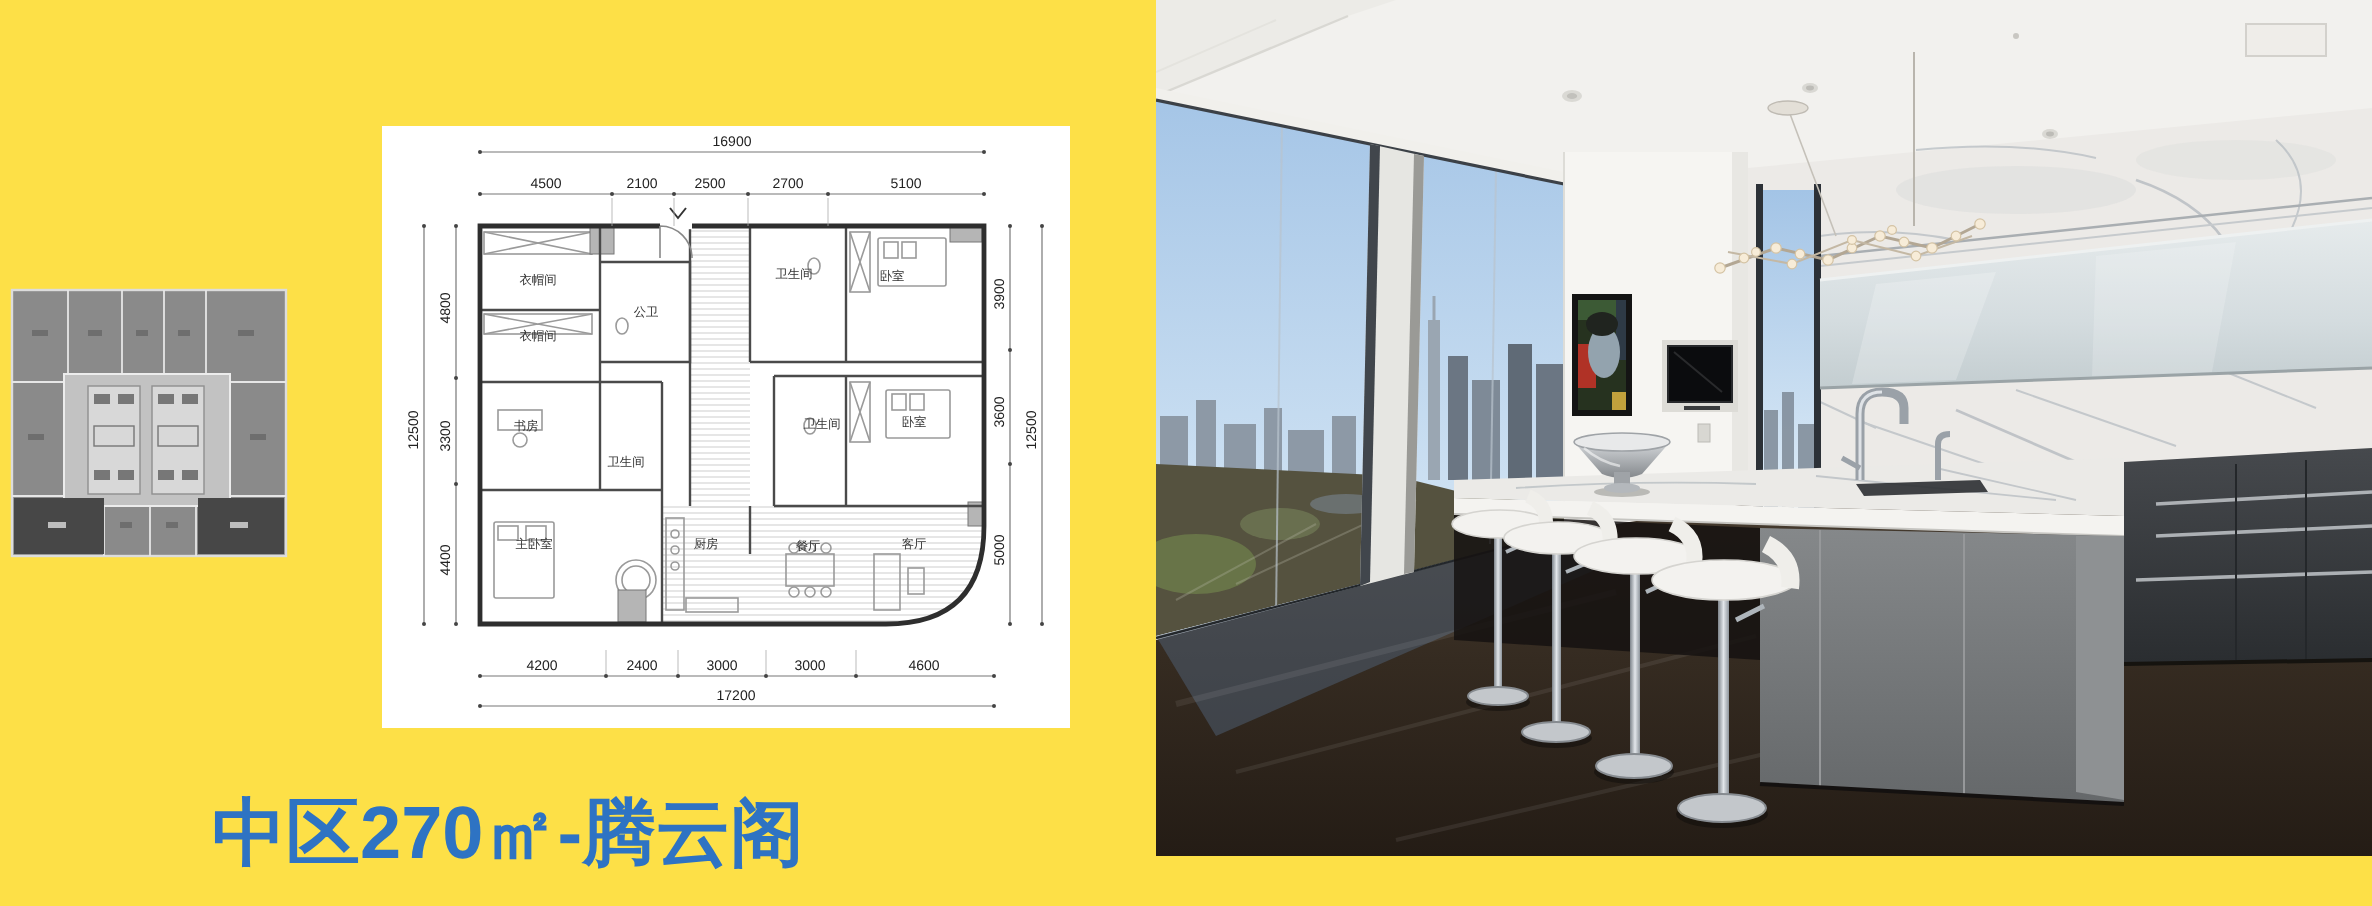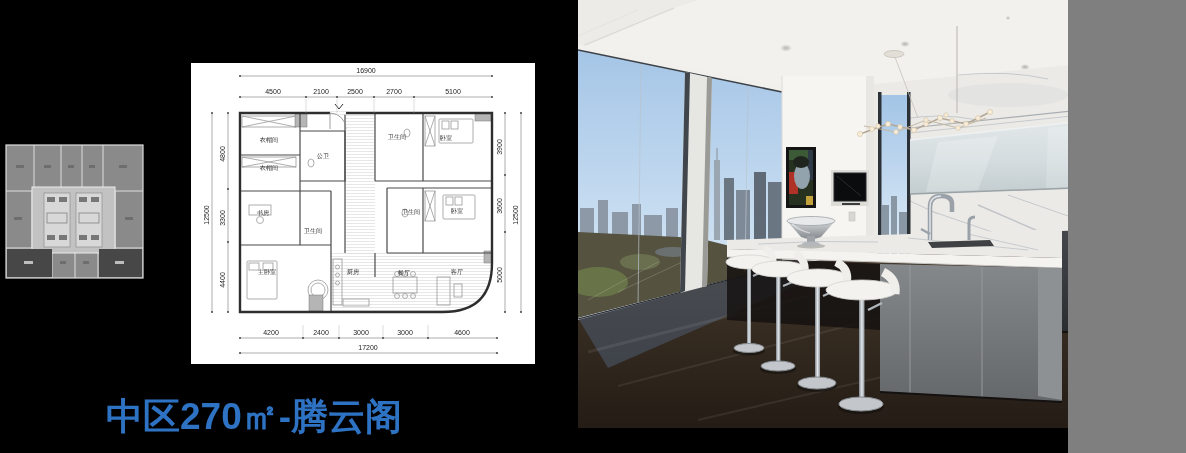--- a/index.html
+++ b/index.html
@@ -1,16 +1,16 @@
 <!DOCTYPE html>
 <html><head>
 <meta charset="utf-8">
 <style>
   html,body{margin:0;padding:0;background:#7f7f7f;font-family:"Liberation Sans",sans-serif;}
-  .canvas{position:relative;width:1068px;height:453px;background:#000000;overflow:hidden;}
+  .canvas{position:relative;width:1186px;height:453px;background:#fde047;overflow:hidden;}
   .keyplan{position:absolute;left:4px;top:143px;width:141px;height:139px;}
   .planpanel{position:absolute;left:191px;top:63px;width:344px;height:301px;background:#ffffff;}
   .photo{position:absolute;left:578px;top:0;width:608px;height:428px;}
   .title{position:absolute;left:106px;top:392px;font-size:37px;font-weight:bold;color:#2e73c3;letter-spacing:0px;white-space:nowrap;}
   svg{display:block;}
   text{font-family:"Liberation Sans",sans-serif;}
   .dimtxt{font-size:7px;fill:#222;}
   .roomtxt{font-size:6.2px;fill:#333;}
 </style>
 </head>

